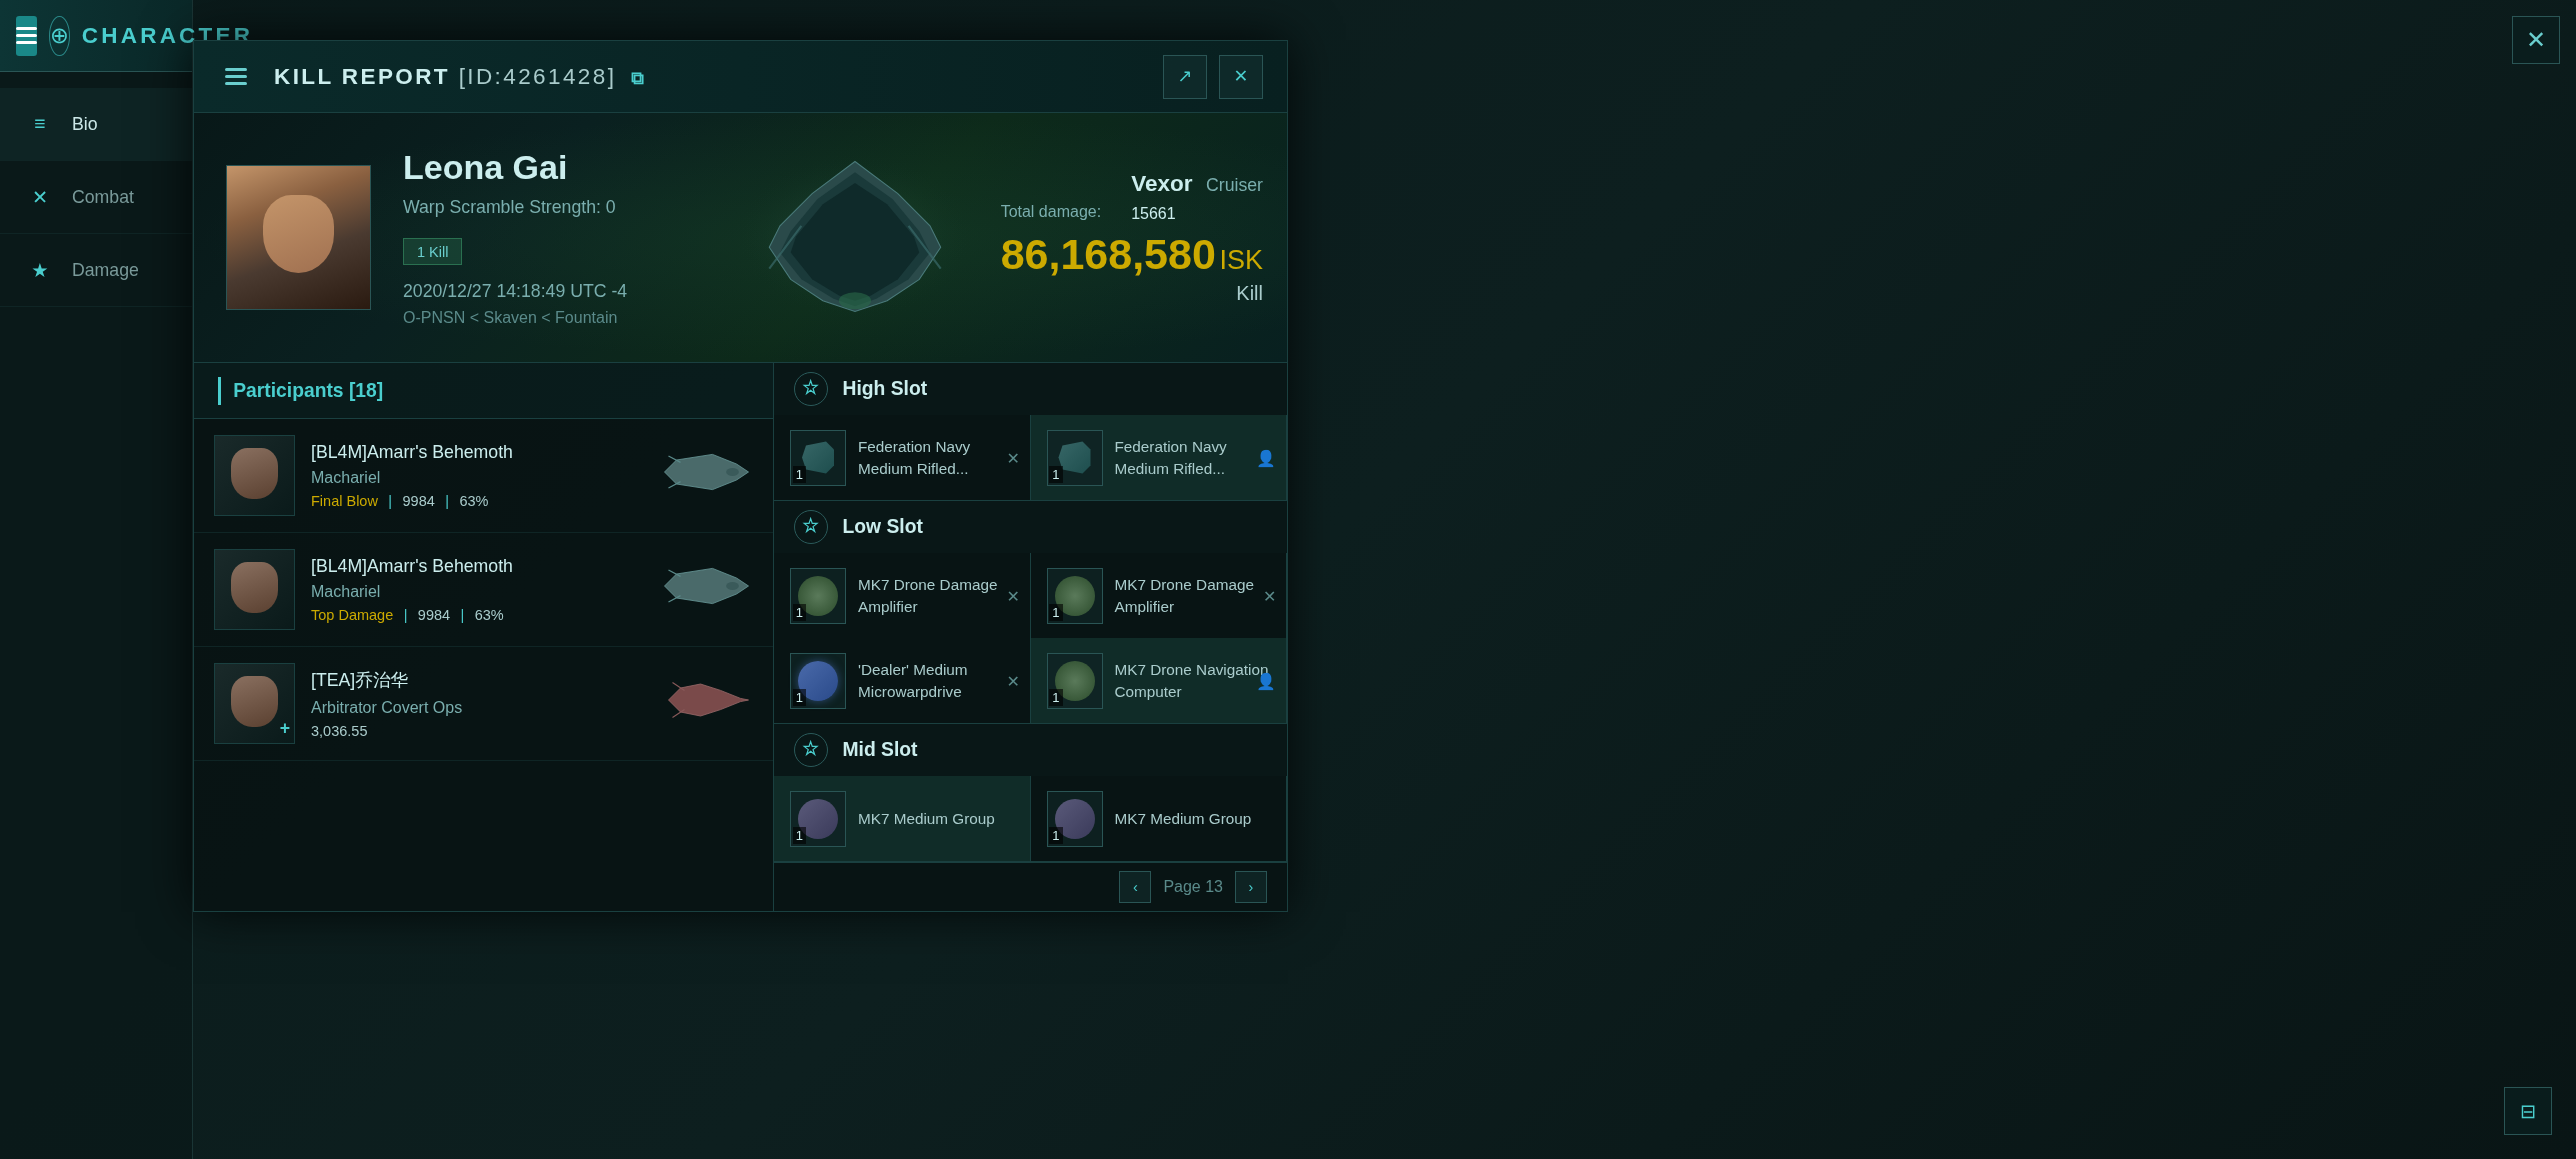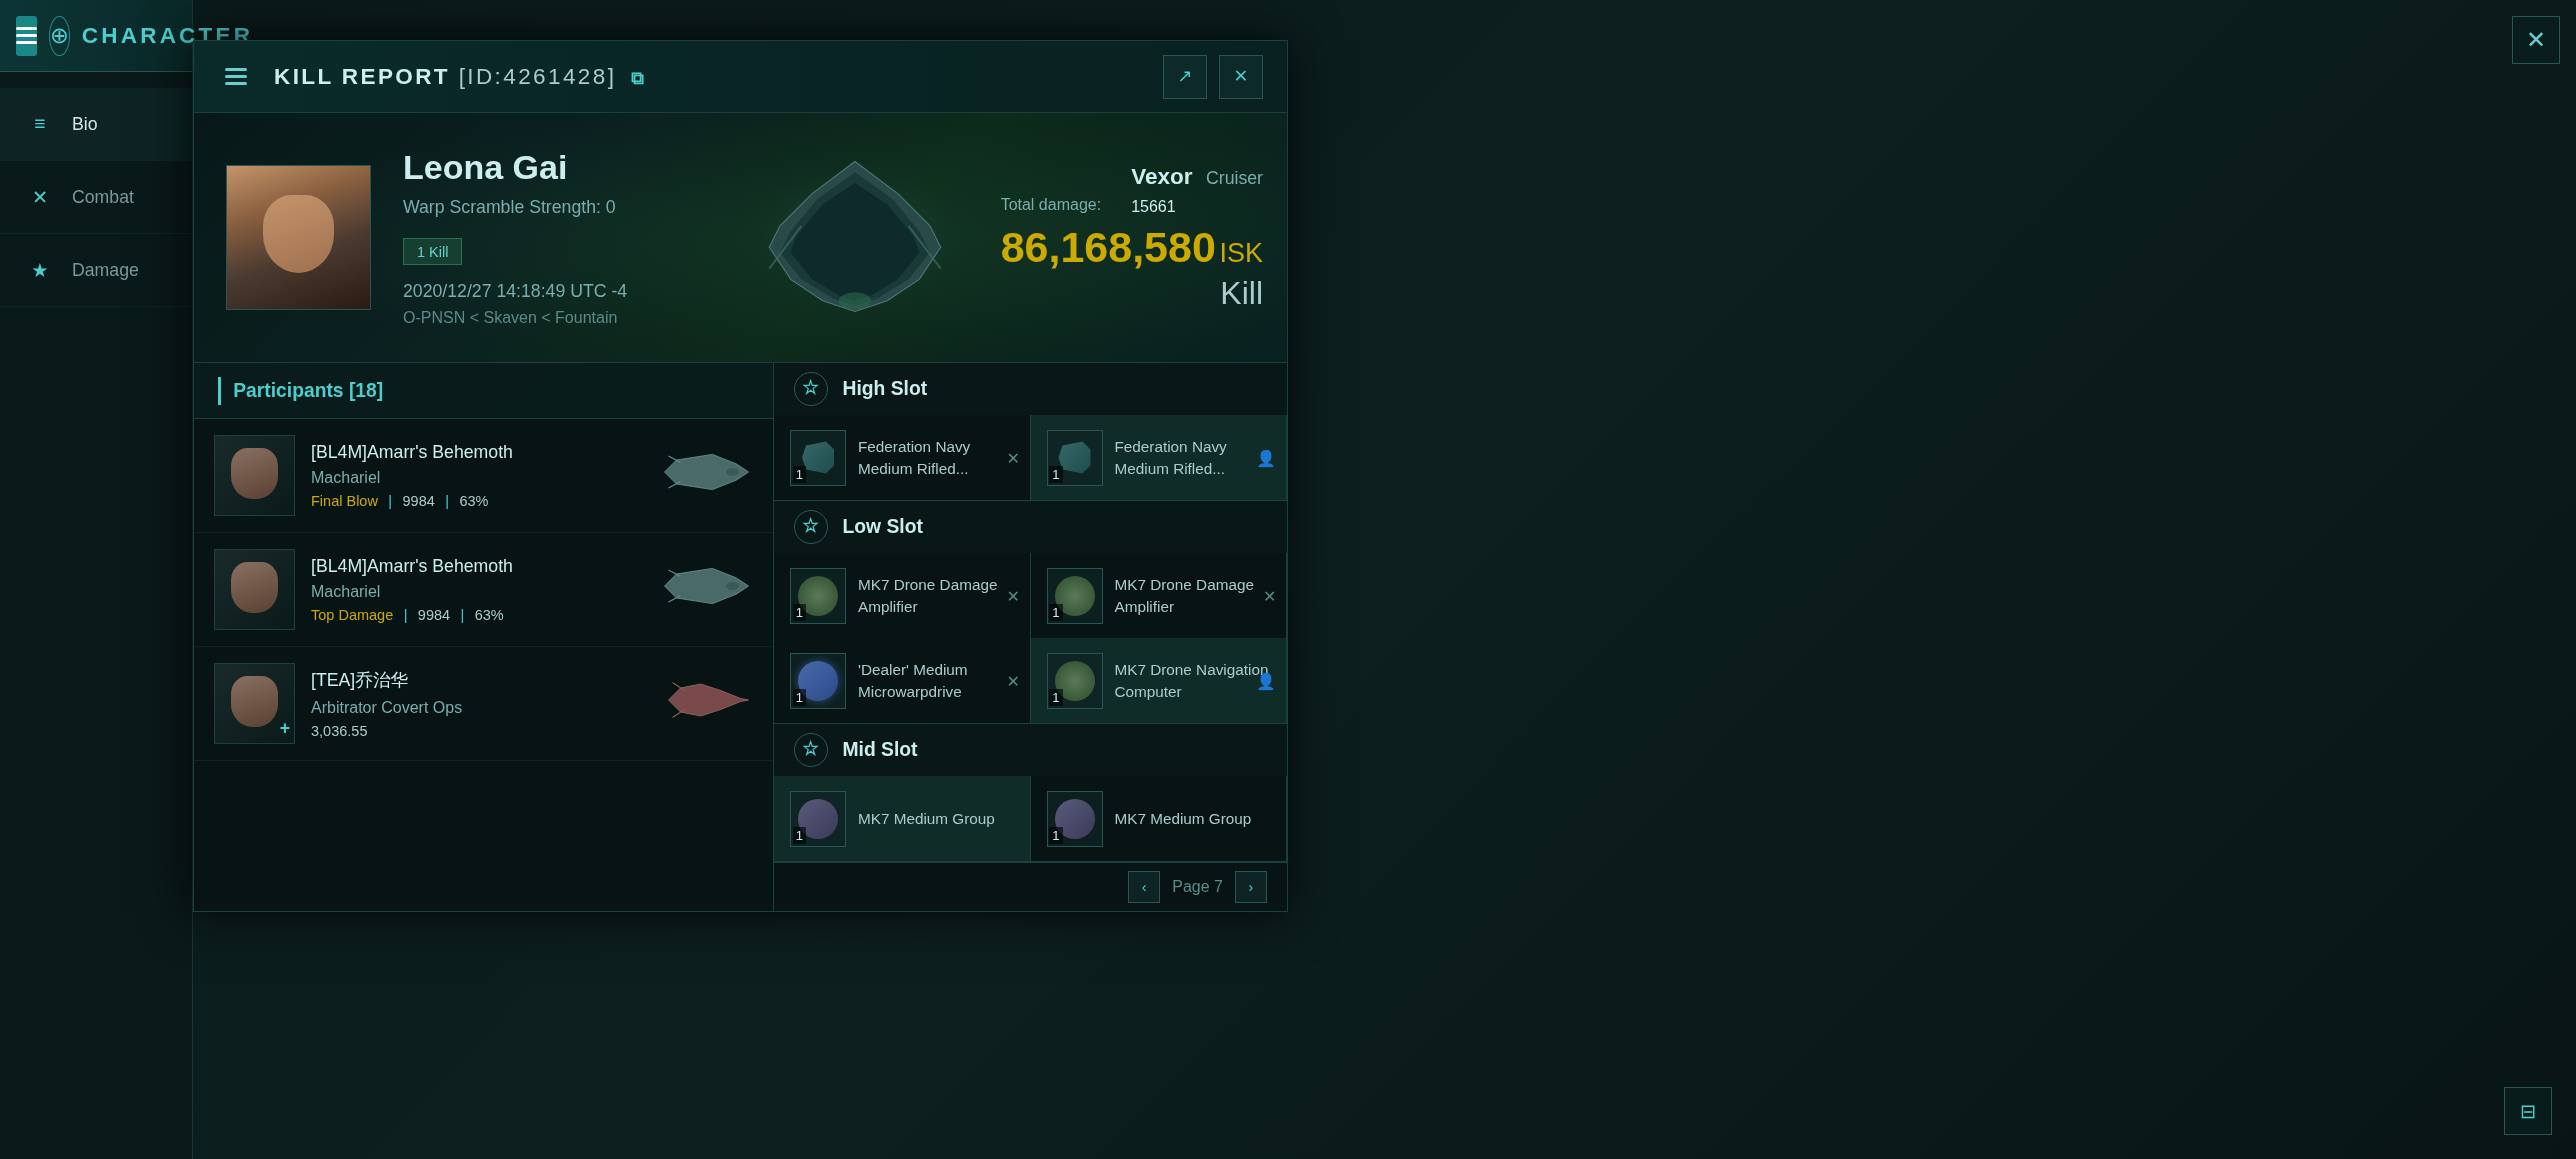--- a/index.html
+++ b/index.html
@@ -302,21 +302,21 @@
       font-weight: bold;
       line-height: 1;
     }
 
     .isk-label {
       font-size: 27px;
       color: #ccaa00;
     }
 
     .kill-type {
-      font-size: 32px;
+      font-size: 20px;
       color: #aacccc;
       margin-top: 6.4px;
     }
 
     
     .content-area {
       display: flex;
       height: calc(100% - 322px);
       min-height: 403px;
     }
@@ -883,21 +883,21 @@
               <div class="item-icon-mid"></div>
               <div class="slot-item-count">1</div>
             </div>
             <span class="slot-item-name">MK7 Medium Group</span>
           </div>
         </div>
       </div>
 
       <div class="pagination">
         <div class="pagination-btn">‹</div>
-        <span>Page 7</span>
+        <span>Page 13</span>
         <div class="pagination-btn">›</div>
       </div>
     </div>
   </div>
 </div>
 
 <div class="filter-icon-container">⊟</div>
 
 
 </body></html>

